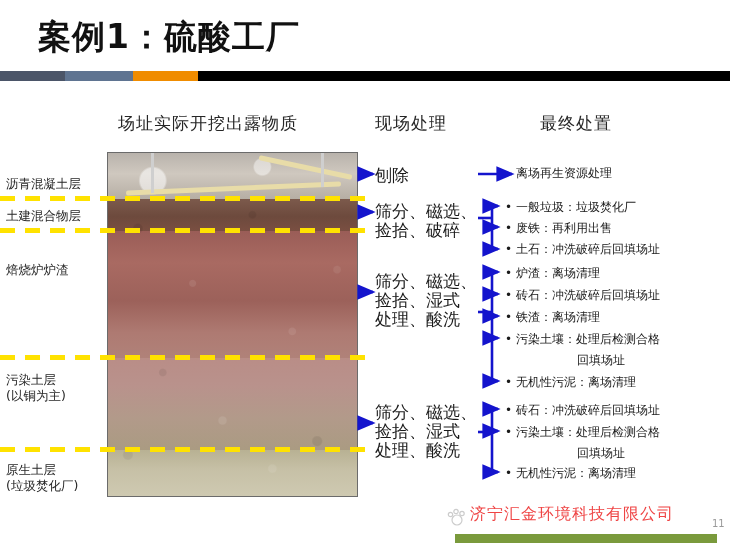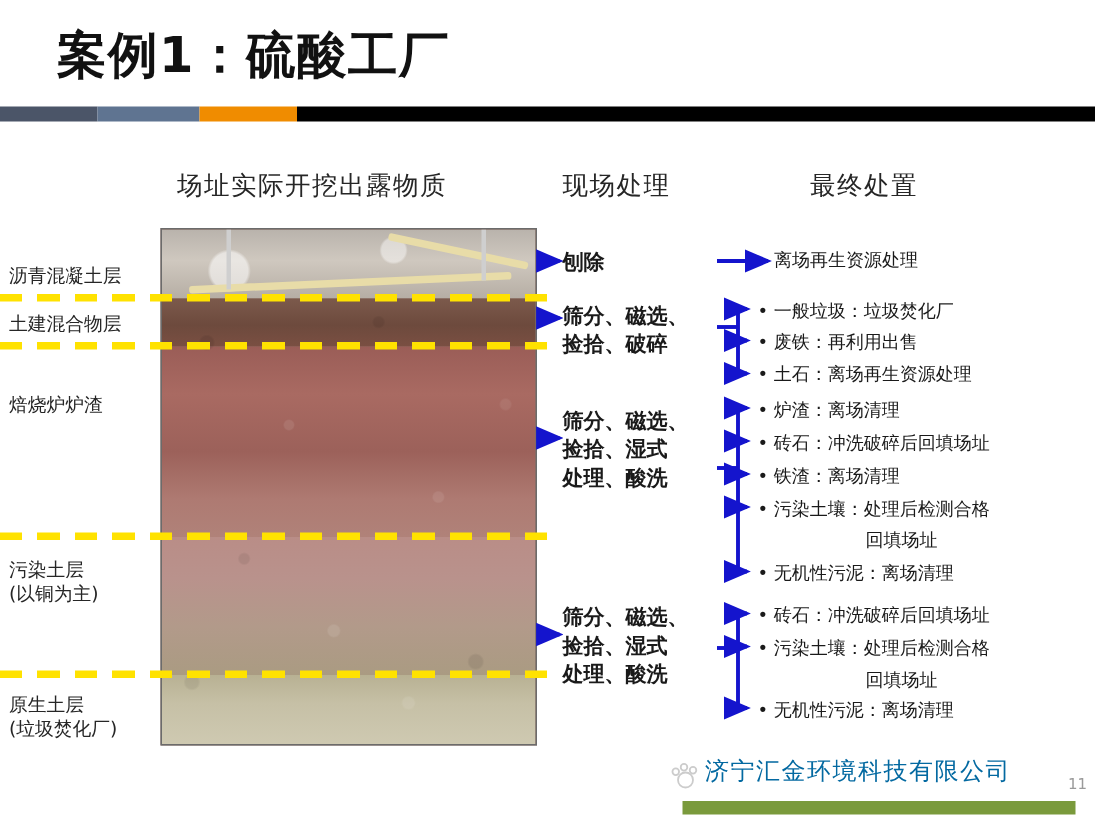--- a/index.html
+++ b/index.html
@@ -73,28 +73,28 @@
   
   .dashline{
     position:absolute;left:0;height:5px;width:370px;
     background:repeating-linear-gradient(90deg,#ffe200 0 15px,transparent 15px 25px);
   }
 
   
   .lbl{position:absolute;left:6px;font-size:12.5px;color:#262626;line-height:16px;white-space:nowrap;}
 
   
-  .mid{position:absolute;font-size:14px;color:#1a1a1a;line-height:19px;white-space:pre-line;font-weight:bold;}
+  .mid{position:absolute;font-size:17px;color:#1a1a1a;line-height:19px;white-space:pre-line;}
   .fin{position:absolute;font-size:12px;color:#1a1a1a;line-height:21px;white-space:pre-line;}
 
   
   .svglayer{position:absolute;left:0;top:0;width:730px;height:547px;pointer-events:none;}
 
   
-  .wm{position:absolute;left:470px;top:504px;font-size:16px;color:#0369a1;white-space:nowrap;letter-spacing:1px;}
+  .wm{position:absolute;left:470px;top:504px;font-size:16px;color:#ef4444;white-space:nowrap;letter-spacing:1px;}
   .wm-mark{position:absolute;left:446px;top:507px;width:22px;height:20px;}
   .pageno{position:absolute;left:712px;top:518px;font-size:10px;color:#9a9a9a;}
   .greenbar{position:absolute;left:455px;top:534px;width:262px;height:9px;background:#7a9a3c;}
 </style>
 </head>
 <body>
 
 <div id="slide">
 
   <div class="slide-title">案例1：硫酸工厂</div>
@@ -142,21 +142,21 @@
 捡拾、湿式
 处理、酸洗</div>
   <div class="mid" style="left:375px;top:403px;">筛分、磁选、
 捡拾、湿式
 处理、酸洗</div>
 
   <div class="fin" style="left:516px;top:163px;">离场再生资源处理</div>
 
   <div class="fin" style="left:505px;top:197px;">• 一般垃圾：垃圾焚化厂</div>
   <div class="fin" style="left:505px;top:218px;">• 废铁：再利用出售</div>
-  <div class="fin" style="left:505px;top:239px;">• 土石：离场再生资源处理</div>
+  <div class="fin" style="left:505px;top:239px;">• 土石：冲洗破碎后回填场址</div>
 
   <div class="fin" style="left:505px;top:263px;">• 炉渣：离场清理</div>
   <div class="fin" style="left:505px;top:285px;">• 砖石：冲洗破碎后回填场址</div>
   <div class="fin" style="left:505px;top:307px;">• 铁渣：离场清理</div>
   <div class="fin" style="left:505px;top:329px;">• 污染土壤：处理后检测合格
 　　　　　　回填场址</div>
   <div class="fin" style="left:505px;top:372px;">• 无机性污泥：离场清理</div>
 
   <div class="fin" style="left:505px;top:400px;">• 砖石：冲洗破碎后回填场址</div>
   <div class="fin" style="left:505px;top:422px;">• 污染土壤：处理后检测合格

